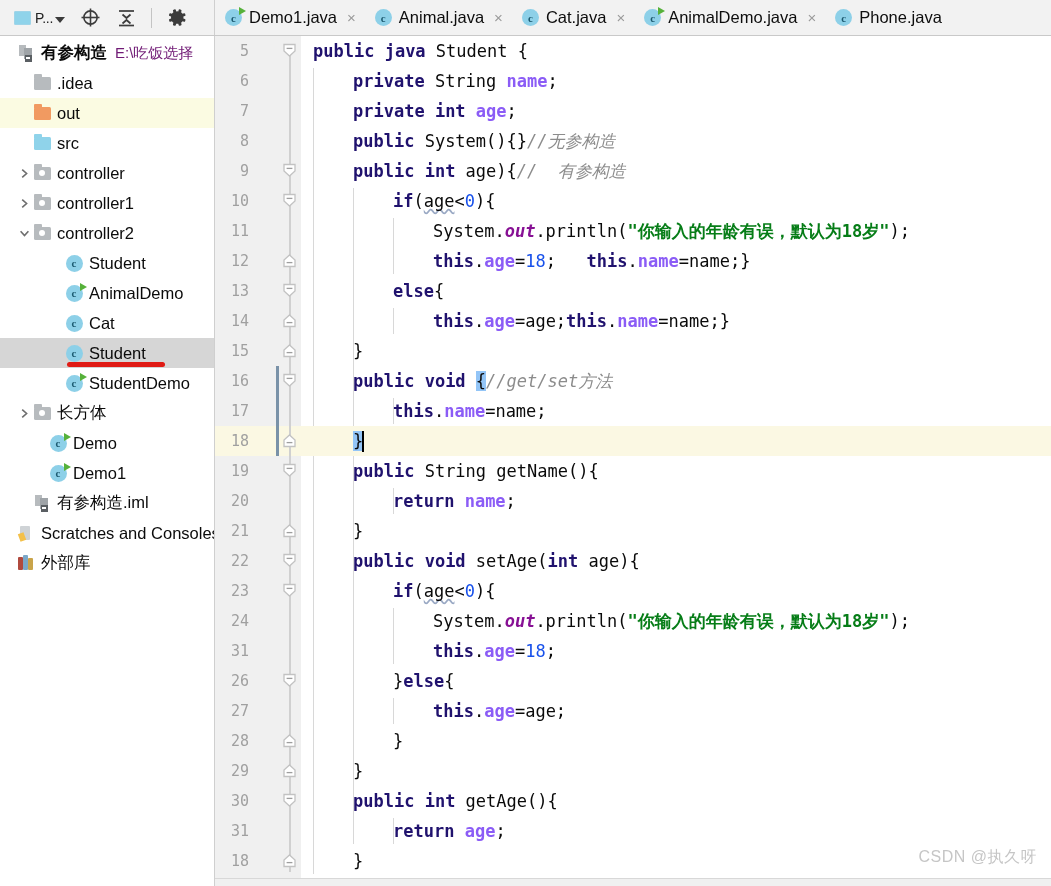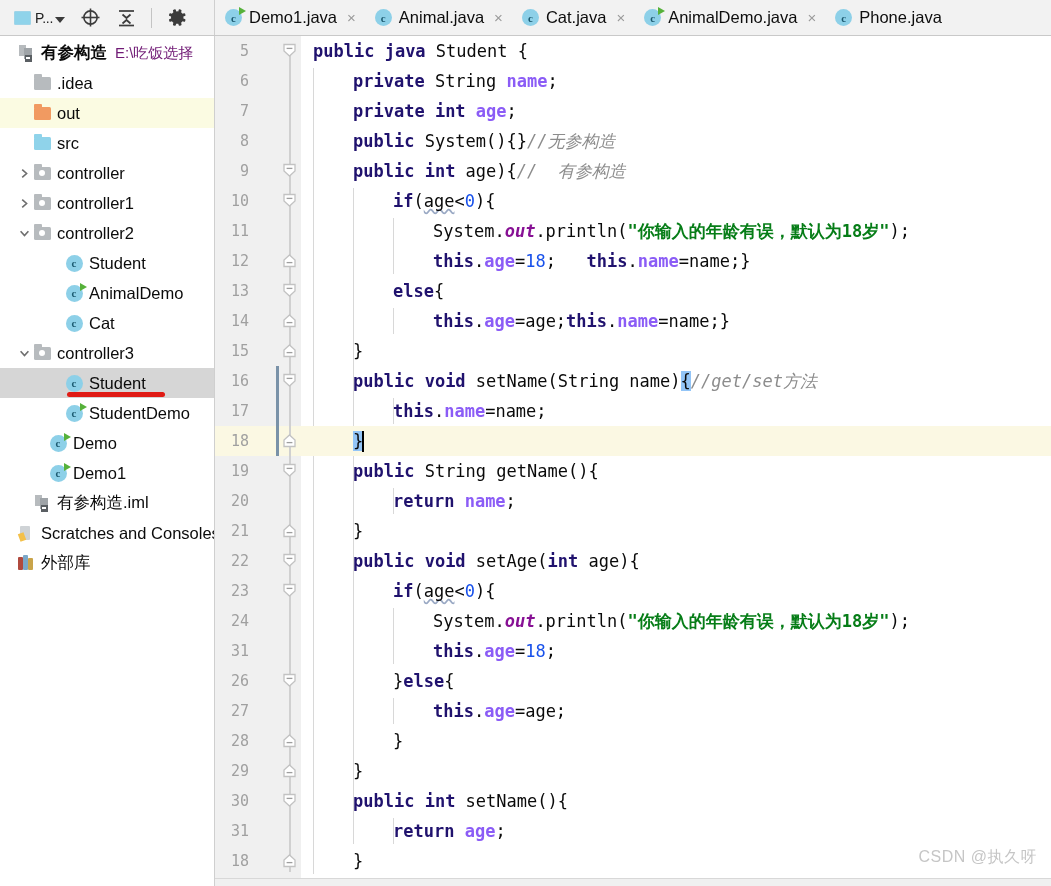--- a/index.html
+++ b/index.html
@@ -489,45 +489,45 @@
             </span>
             <span>AnimalDemo</span>
           </div>
           <div class="tree-row" style="padding-left: 48px;">
             <span class="arrow none"></span>
             <span class="tw-icon">
               <span class="cls-icon">c</span>
             </span>
             <span>Cat</span>
           </div>
+          <div class="tree-row sel" style="padding-left: 48px;">
+            <span class="arrow none"></span>
+            <span class="tw-icon">
+              <span class="cls-icon">c</span>
+            </span>
+            <span>Student</span>
+            <span class="sel-underline"></span>
+          </div>
+          <div class="tree-row" style="padding-left: 48px;">
+            <span class="arrow none"></span>
+            <span class="tw-icon">
+              <span class="cls-icon runnable">c</span>
+            </span>
+            <span>StudentDemo</span>
+          </div>
           <div class="tree-row" style="padding-left: 16px;">
             <span class="arrow">
               <svg width="11" height="11" viewBox="0 0 11 11">
-                <polyline points="1.6,3.2 5.5,7.6 9.4,3.2" fill="none" stroke="#6e6e6e" stroke-width="1.6"></polyline>
+                <polyline points="3.2,1.6 7.6,5.5 3.2,9.4" fill="none" stroke="#6e6e6e" stroke-width="1.6"></polyline>
               </svg>
             </span>
             <span class="tw-icon">
               <span class="fold pkg"></span>
             </span>
-            <span>controller3</span>
-          </div>
-          <div class="tree-row sel" style="padding-left: 48px;">
-            <span class="arrow none"></span>
-            <span class="tw-icon">
-              <span class="cls-icon">c</span>
-            </span>
-            <span>Student</span>
-            <span class="sel-underline"></span>
-          </div>
-          <div class="tree-row" style="padding-left: 48px;">
-            <span class="arrow none"></span>
-            <span class="tw-icon">
-              <span class="cls-icon runnable">c</span>
-            </span>
-            <span>StudentDemo</span>
+            <span>长方体</span>
           </div>
           <div class="tree-row" style="padding-left: 32px;">
             <span class="arrow none"></span>
             <span class="tw-icon">
               <span class="cls-icon runnable">c</span>
             </span>
             <span>Demo</span>
           </div>
           <div class="tree-row" style="padding-left: 32px;">
             <span class="arrow none"></span>
@@ -733,35 +733,35 @@
             <div class="code-line" style="padding-left: 52px;"><span class="kw">private </span><span class="plain">String </span><span class="fld">name</span><span class="plain">;</span></div>
             <div class="code-line" style="padding-left: 52px;"><span class="kw">private </span><span class="kw">int </span><span class="fld">age</span><span class="plain">;</span></div>
             <div class="code-line" style="padding-left: 52px;"><span class="kw">public </span><span class="plain">System(){}</span><span class="cmt">//无参构造</span></div>
             <div class="code-line" style="padding-left: 52px;"><span class="kw">public </span><span class="kw">int </span><span class="plain">age){</span><span class="cmt">//  有参构造</span></div>
             <div class="code-line" style="padding-left: 92px;"><span class="kw">if</span><span class="plain">(</span><span class="squiggle">age</span><span class="plain">&lt;</span><span class="num">0</span><span class="plain">){</span></div>
             <div class="code-line" style="padding-left: 132px;"><span class="plain">System.</span><span class="stat">out</span><span class="plain">.println(</span><span class="str">"你输入的年龄有误，默认为18岁"</span><span class="plain">);</span></div>
             <div class="code-line" style="padding-left: 132px;"><span class="kw">this</span><span class="plain">.</span><span class="fld">age</span><span class="plain">=</span><span class="num">18</span><span class="plain">;   </span><span class="kw">this</span><span class="plain">.</span><span class="fld">name</span><span class="plain">=name;}</span></div>
             <div class="code-line" style="padding-left: 92px;"><span class="kw">else</span><span class="plain">{</span></div>
             <div class="code-line" style="padding-left: 132px;"><span class="kw">this</span><span class="plain">.</span><span class="fld">age</span><span class="plain">=age;</span><span class="kw">this</span><span class="plain">.</span><span class="fld">name</span><span class="plain">=name;}</span></div>
             <div class="code-line" style="padding-left: 52px;"><span class="plain">}</span></div>
-            <div class="code-line" style="padding-left: 52px;"><span class="kw">public </span><span class="kw">void </span><span class="plain">setName(String name)</span><span class="brace-hl">{</span><span class="cmt">//get/set方法</span></div>
+            <div class="code-line" style="padding-left: 52px;"><span class="kw">public </span><span class="kw">void </span><span class="brace-hl">{</span><span class="cmt">//get/set方法</span></div>
             <div class="code-line" style="padding-left: 92px;"><span class="kw">this</span><span class="plain">.</span><span class="fld">name</span><span class="plain">=name;</span></div>
             <div class="code-line cur" style="padding-left: 52px;"><span class="brace-hl">}</span><span class="caret"></span></div>
             <div class="code-line" style="padding-left: 52px;"><span class="kw">public </span><span class="plain">String </span><span class="plain">getName(){</span></div>
             <div class="code-line" style="padding-left: 92px;"><span class="kw">return </span><span class="fld">name</span><span class="plain">;</span></div>
             <div class="code-line" style="padding-left: 52px;"><span class="plain">}</span></div>
             <div class="code-line" style="padding-left: 52px;"><span class="kw">public </span><span class="kw">void </span><span class="plain">setAge(</span><span class="kw">int </span><span class="plain">age){</span></div>
             <div class="code-line" style="padding-left: 92px;"><span class="kw">if</span><span class="plain">(</span><span class="squiggle">age</span><span class="plain">&lt;</span><span class="num">0</span><span class="plain">){</span></div>
             <div class="code-line" style="padding-left: 132px;"><span class="plain">System.</span><span class="stat">out</span><span class="plain">.println(</span><span class="str">"你输入的年龄有误，默认为18岁"</span><span class="plain">);</span></div>
             <div class="code-line" style="padding-left: 132px;"><span class="kw">this</span><span class="plain">.</span><span class="fld">age</span><span class="plain">=</span><span class="num">18</span><span class="plain">;</span></div>
             <div class="code-line" style="padding-left: 92px;"><span class="plain">}</span><span class="kw">else</span><span class="plain">{</span></div>
             <div class="code-line" style="padding-left: 132px;"><span class="kw">this</span><span class="plain">.</span><span class="fld">age</span><span class="plain">=age;</span></div>
             <div class="code-line" style="padding-left: 92px;"><span class="plain">}</span></div>
             <div class="code-line" style="padding-left: 52px;"><span class="plain">}</span></div>
-            <div class="code-line" style="padding-left: 52px;"><span class="kw">public </span><span class="kw">int </span><span class="plain">setName(){</span></div>
+            <div class="code-line" style="padding-left: 52px;"><span class="kw">public </span><span class="kw">int </span><span class="plain">getAge(){</span></div>
             <div class="code-line" style="padding-left: 92px;"><span class="kw">return </span><span class="fld">age</span><span class="plain">;</span></div>
             <div class="code-line" style="padding-left: 52px;"><span class="plain">}</span></div>
           </div>
       </div>
       <div class="bottom-strip" style="left:0"></div>
       <div class="watermark">CSDN @执久呀</div>
     </div>
   </div>
 </div>
 

